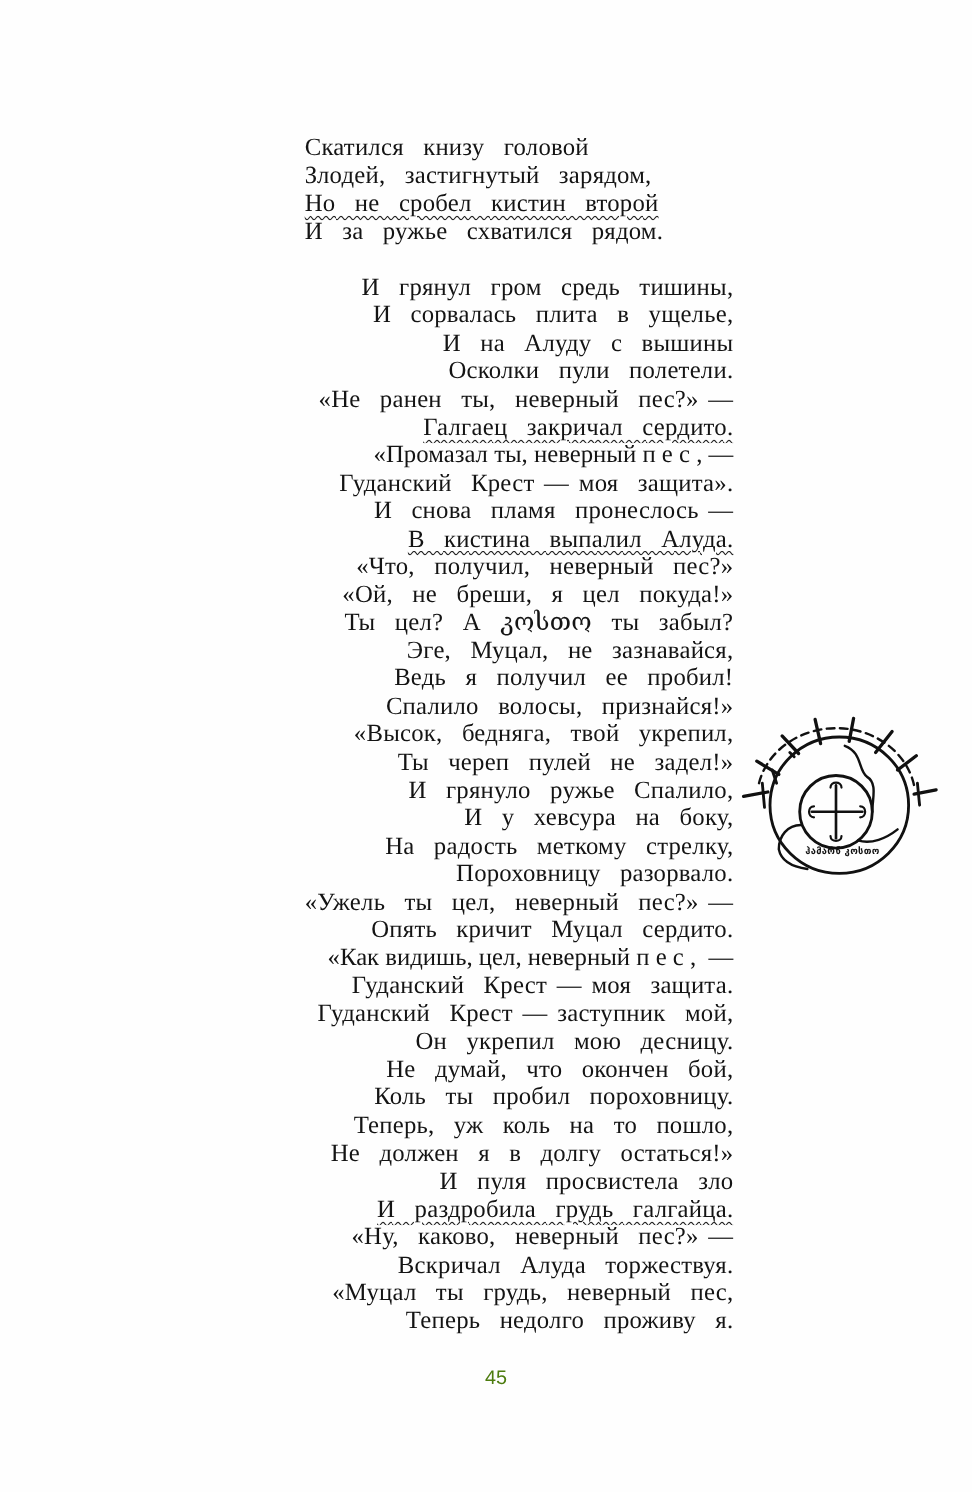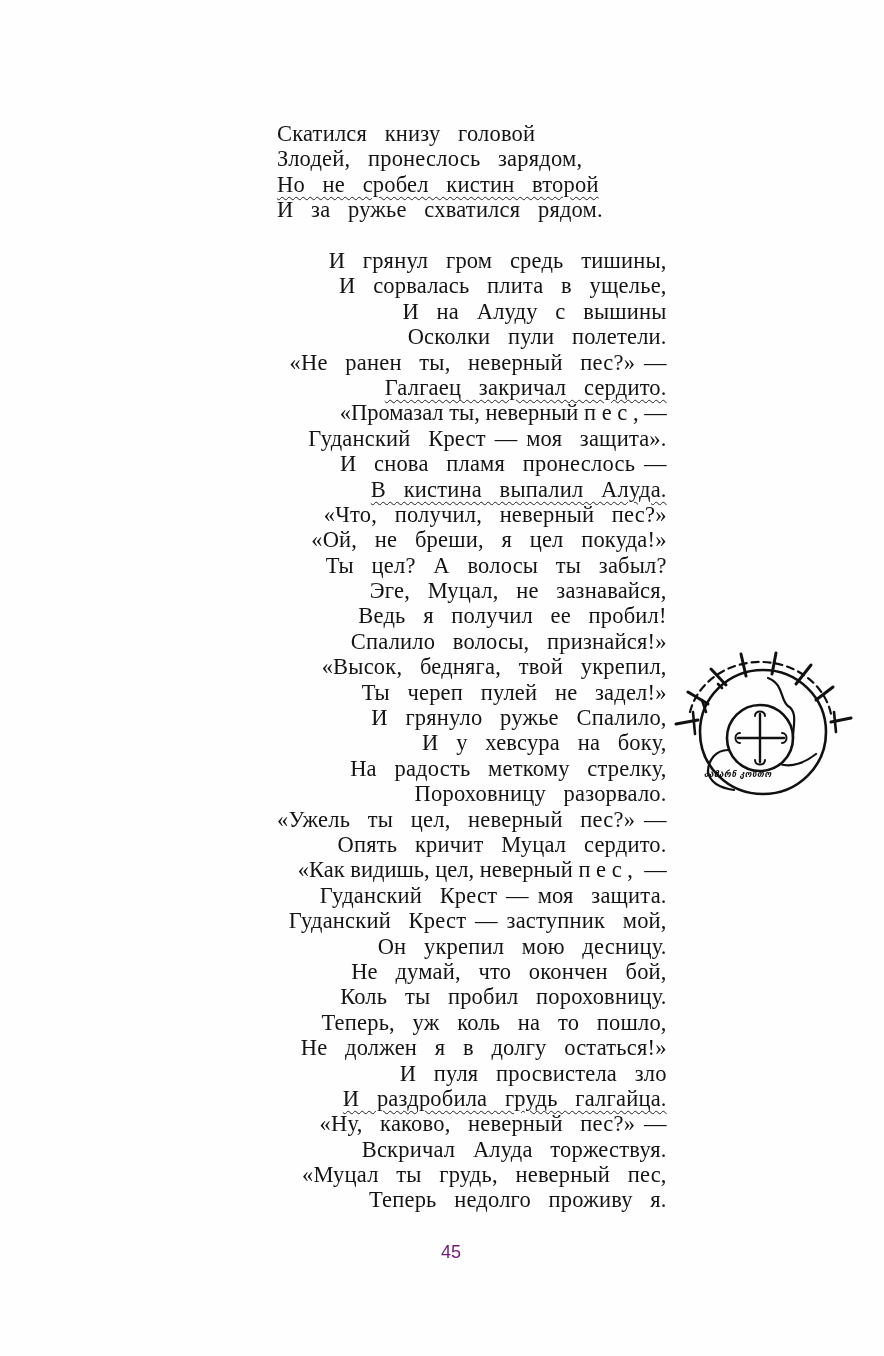--- a/index.html
+++ b/index.html
@@ -47,70 +47,69 @@
       text-underline-offset: 4px;
     }
     .page-number {
       position: absolute;
       left: 0;
       width: 884px;
       top: 1242px;
       text-align: center;
       font-family: "Liberation Sans", "DejaVu Sans", sans-serif;
       font-size: 18px;
-      color: #701a75;
+      color: #4d7c0f;
       padding-left: 18px;
       box-sizing: border-box;
     }
     .stamp {
       position: absolute;
       left: 668px;
       top: 642px;
       width: 186px;
       height: 156px;
     }
     .stamp-label {
       position: absolute;
-      left: 36px;
+      left: 64px;
       top: 127px;
       font-family: "DejaVu Sans", sans-serif;
       font-size: 8.5px;
       font-weight: bold;
       color: #111;
       letter-spacing: 0.3px;
       white-space: nowrap;
-      font-style: italic;
     }
   </style>
 </head>
 <body>
 
 <div class="page">
 
   <div class="stanza stanza-1">
     <span class="line">Скатился  книзу  головой</span>
-    <span class="line">Злодей,  пронеслось  зарядом,</span>
+    <span class="line">Злодей,  застигнутый  зарядом,</span>
     <span class="line ul">Но  не  сробел  кистин  второй</span>
     <span class="line">И  за  ружье  схватился  рядом.</span>
   </div>
 
   <div class="stanza stanza-2">
     <span class="line">И  грянул  гром  средь  тишины,</span>
     <span class="line">И  сорвалась  плита  в  ущелье,</span>
     <span class="line">И  на  Алуду  с  вышины</span>
     <span class="line">Осколки  пули  полетели.</span>
     <span class="line">«Не  ранен  ты,  неверный  пес?» —</span>
     <span class="line ul">Галгаец  закричал  сердито.</span>
     <span class="line tight">«Промазал ты, неверный п е с , —</span>
     <span class="line">Гуданский  Крест — моя  защита».</span>
     <span class="line">И  снова  пламя  пронеслось —</span>
     <span class="line ul">В  кистина  выпалил  Алуда.</span>
     <span class="line">«Что,  получил,  неверный  пес?»</span>
     <span class="line">«Ой,  не  бреши,  я  цел  покуда!»</span>
-    <span class="line">Ты  цел?  А  волосы  ты  забыл?</span>
+    <span class="line">Ты  цел?  А  კოსთო  ты  забыл?</span>
     <span class="line">Эге,  Муцал,  не  зазнавайся,</span>
     <span class="line">Ведь  я  получил  ее  пробил!</span>
     <span class="line">Спалило  волосы,  признайся!»</span>
     <span class="line">«Высок,  бедняга,  твой  укрепил,</span>
     <span class="line">Ты  череп  пулей  не  задел!»</span>
     <span class="line">И  грянуло  ружье  Спалило,</span>
     <span class="line">И  у  хевсура  на  боку,</span>
     <span class="line">На  радость  меткому  стрелку,</span>
     <span class="line">Пороховницу  разорвало.</span>
     <span class="line">«Ужель  ты  цел,  неверный  пес?» —</span>

